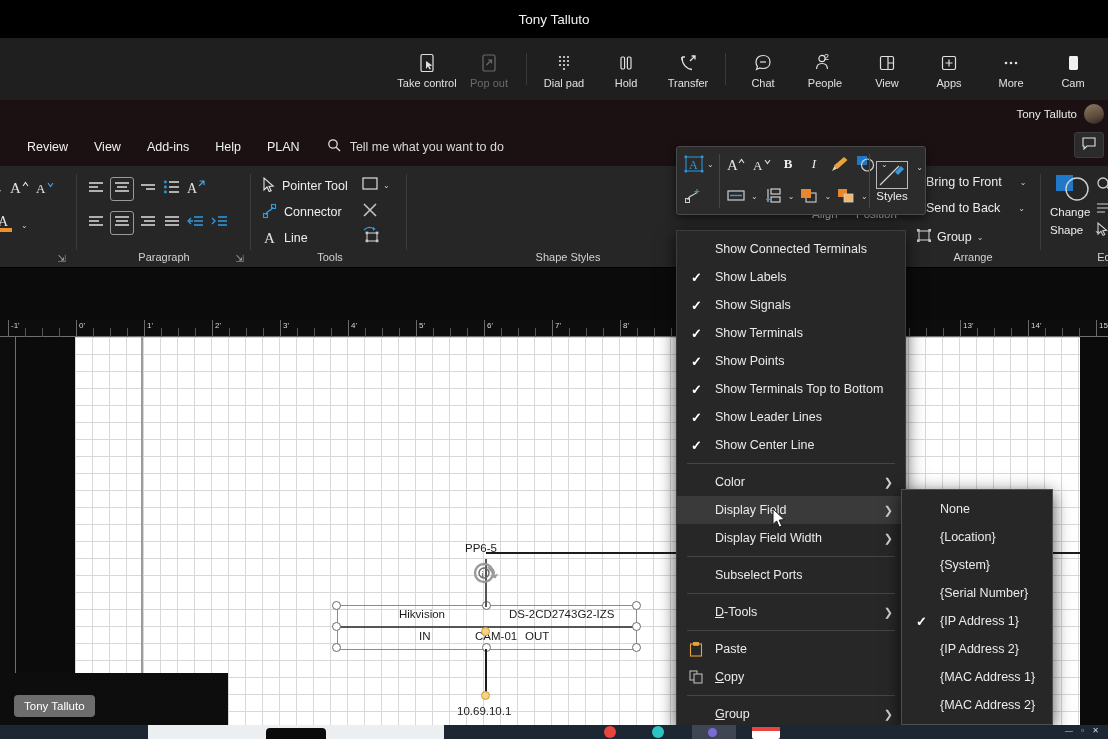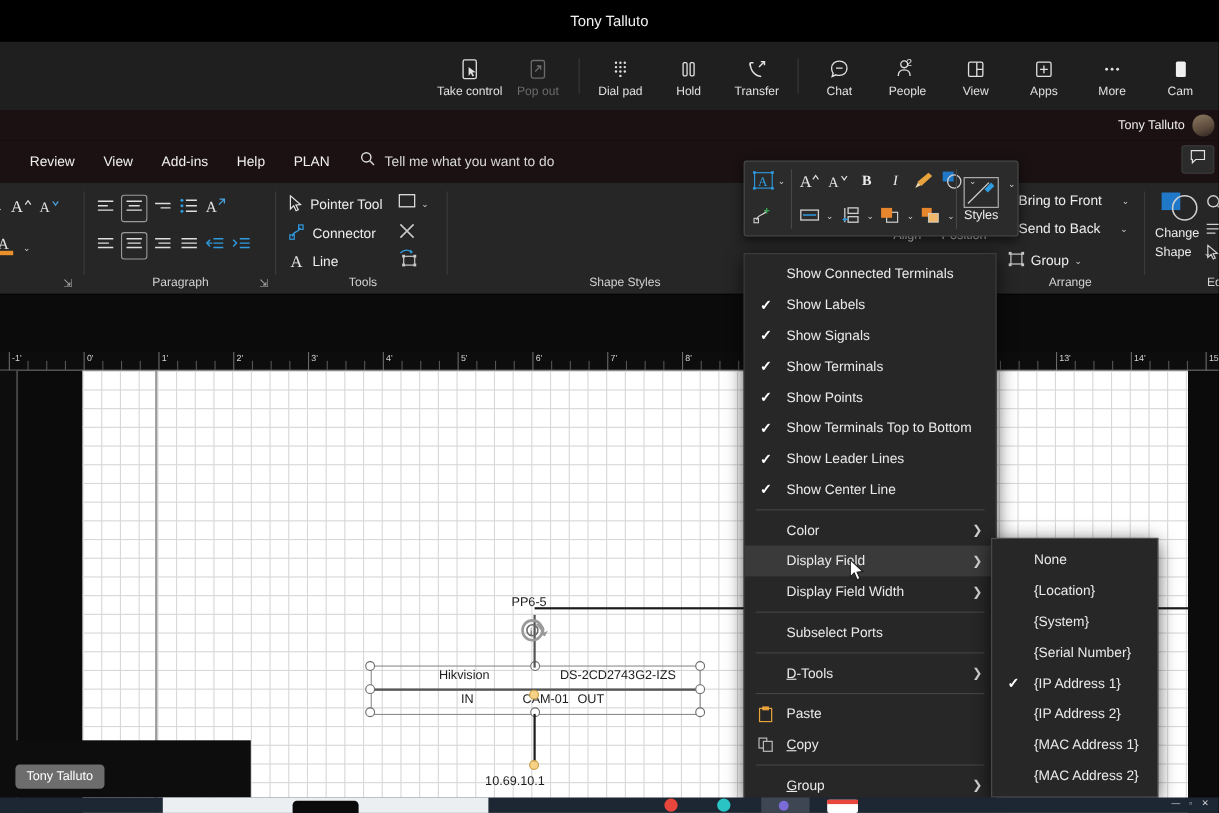--- a/index.html
+++ b/index.html
@@ -880,21 +880,21 @@
         <svg width="30" height="24" viewBox="0 0 30 24">
           <circle cx="12" cy="11" r="9" fill="none" stroke="#9a9a9a" stroke-width="2.4"></circle>
           <circle cx="12" cy="11" r="5" fill="none" stroke="#6a6a6a" stroke-width="1.4"></circle>
           <text x="9.5" y="15" font-size="9" fill="#3a3a3a" font-family="Liberation Serif,serif">i</text>
           <path d="M15 5 C22 5 24 9 22.5 13 L26 11.5 L23.5 16.5 L18.5 14.5 L21.5 13.4" fill="#9a9a9a"></path>
         </svg>
       </div>
 
       <div class="shp-line" style="left:410px; top:312px; width:1.5px; height:46px; background:#1c1c1c;"></div>
       <div class="conn-dot" style="left:406px; top:354px;"></div>
-      <div class="shp-text" style="left:366px; top:368px;">10.69.10.1</div>
+      <div class="shp-text" style="left:382px; top:368px;">10.69.10.1</div>
 
       <div class="conn-dot" style="left:406px; top:290px;"></div>
     </div>
   </div>
 
   <div class="ctx" id="ctxmenu">
       <div class="ctx-item">
         <span>Show Connected Terminals</span>
       </div>
       <div class="ctx-item">

